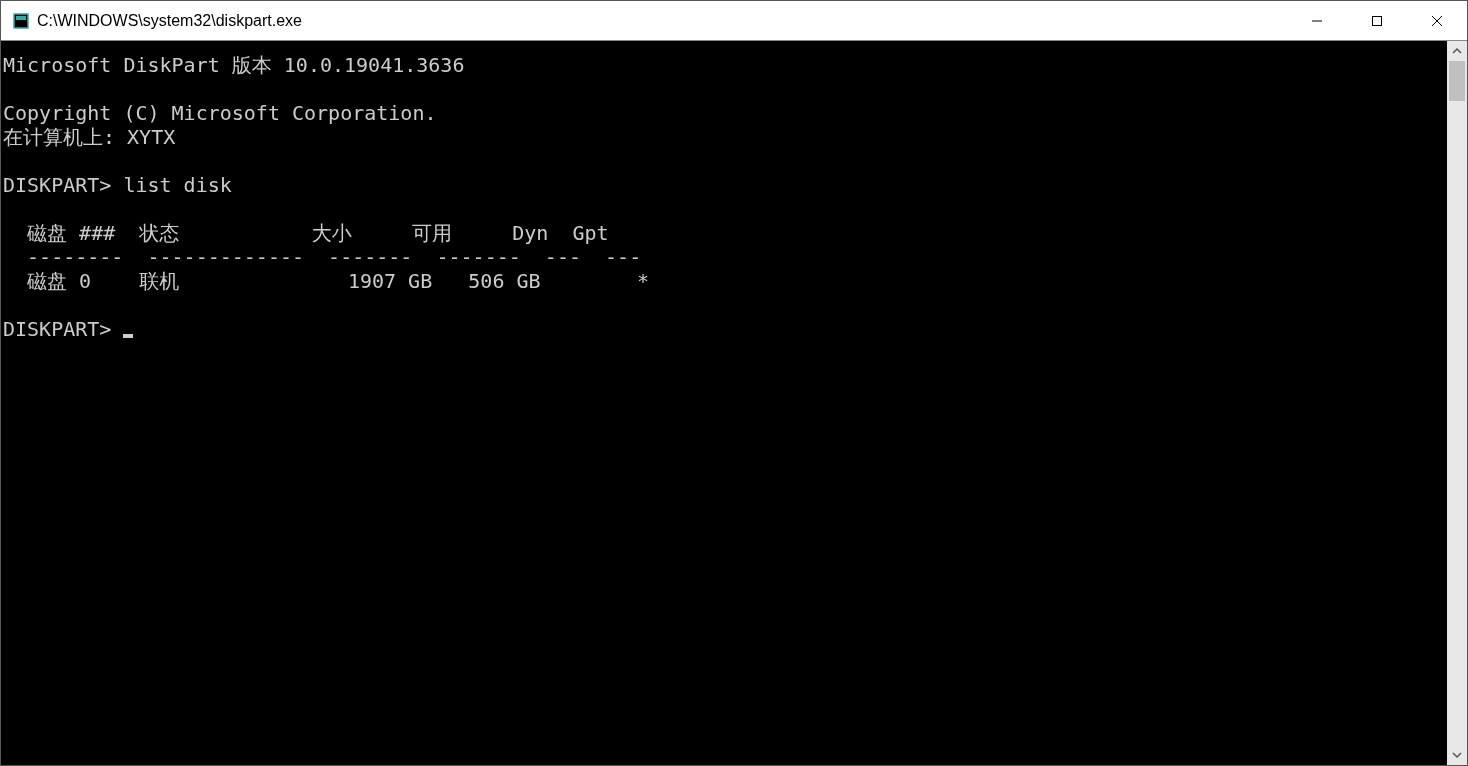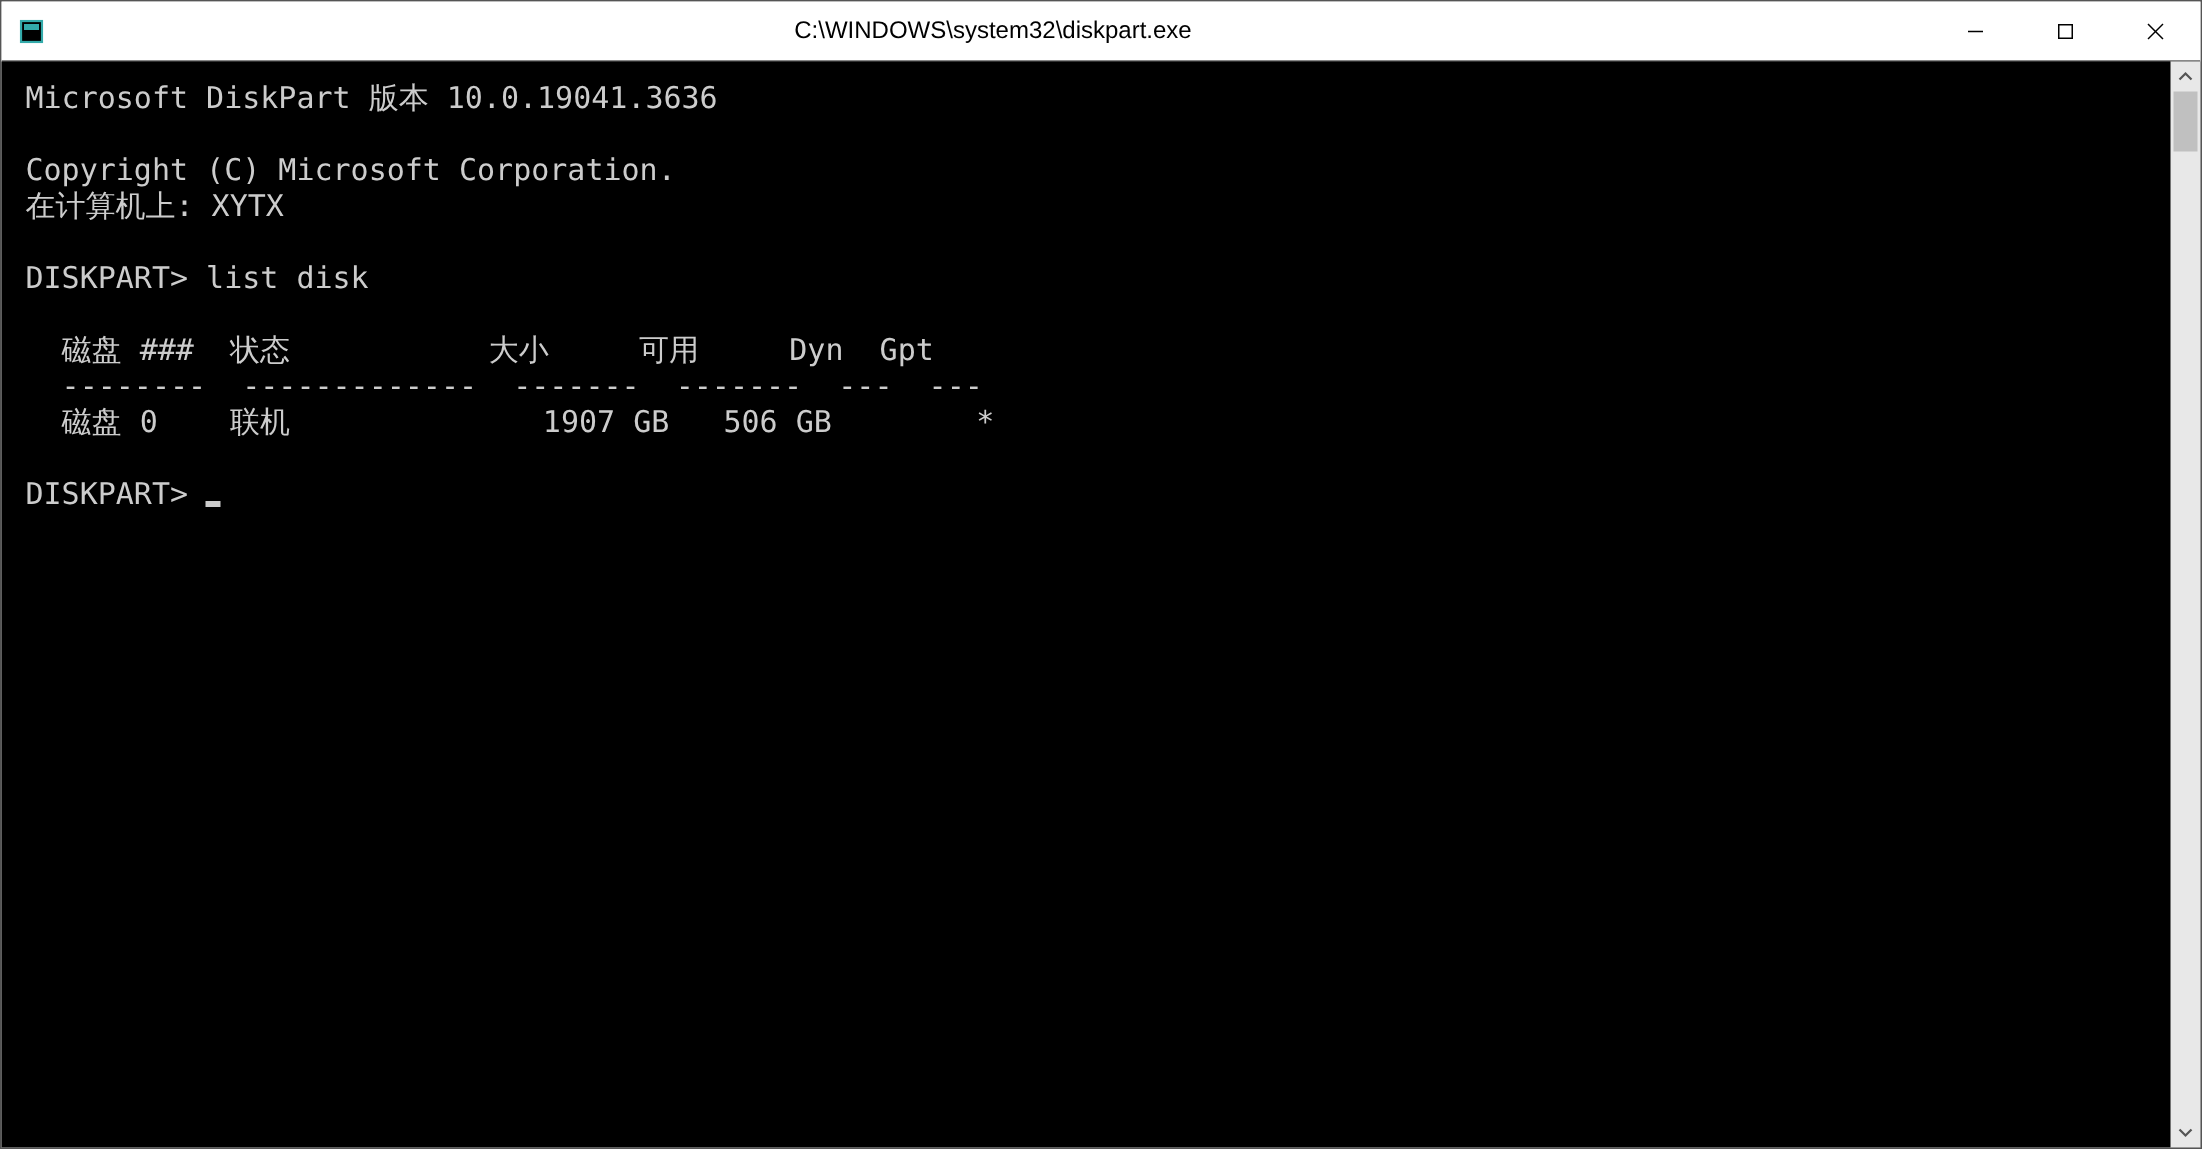--- a/index.html
+++ b/index.html
@@ -10,21 +10,20 @@
       background: #fff;
       overflow: hidden;
       border: 1px solid #555;
     }
     .titlebar {
       height: 40px;
       background: #fff;
       display: flex;
       align-items: center;
       border-bottom: 1px solid #888;
-      text-align: center;
     }
     .titlebar-icon {
       width: 16px;
       height: 16px;
       margin: 0 8px 0 12px;
       display: inline-flex;
       align-items: center;
       justify-content: center;
     }
     .titlebar-title {
@@ -54,21 +53,21 @@
       background: #000;
       display: flex;
     }
     .console {
       flex: 1;
       background: #000;
       color: #ccc;
       font-family: "NSimSun", "SimSun", "Consolas", monospace;
       font-size: 20px;
       line-height: 24px;
-      padding: 12px 4px 4px 16px;
+      padding: 12px 4px 4px 2px;
       white-space: pre;
       overflow: hidden;
     }
     .scrollbar {
       width: 20px;
       background: #e8e8e8;
       display: flex;
       flex-direction: column;
       align-items: center;
     }

